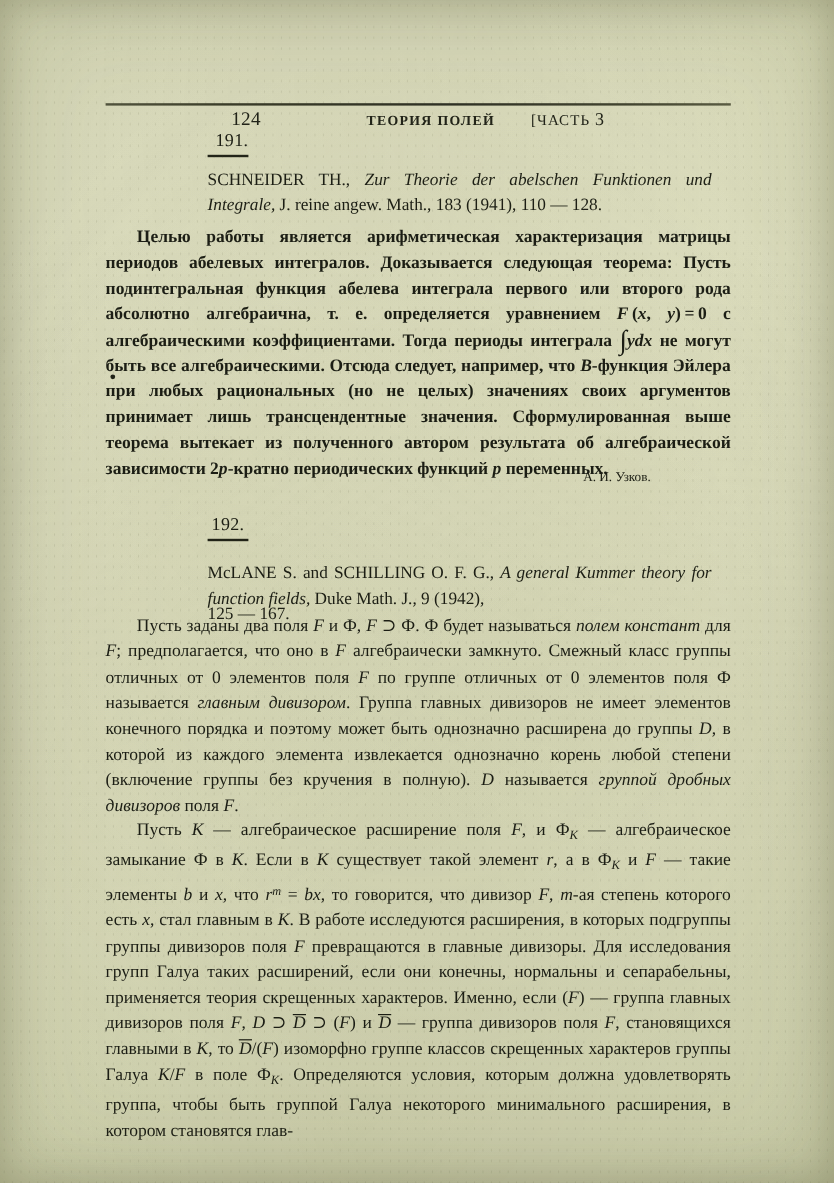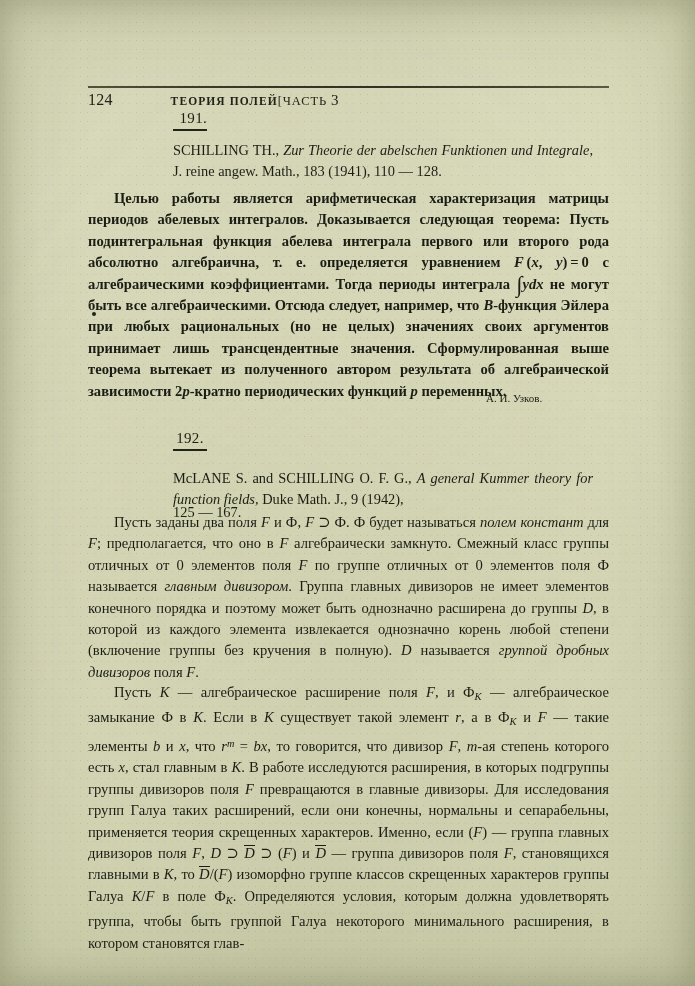--- a/index.html
+++ b/index.html
@@ -62,23 +62,24 @@
   }
 
   
   .runhead {
     position: absolute;
     left: 88px;
     top: 60px;
     width: 520px;
     display: flex;
     align-items: baseline;
-    justify-content: flex-start;
+    justify-content: center;
     font-size: 14.5px;
     letter-spacing: .2px;
+    gap: 30px;
   }
   .runhead .folio {
     font-size: 16px;
     color: #22241a;
   }
   .runhead .title {
     font-size: 11.5px;
     font-weight: bold;
     letter-spacing: 1.1px;
     text-transform: uppercase;
@@ -195,21 +196,21 @@
       <span class="part"><span>[ЧАСТЬ</span> <span class="partnum">3</span></span>
     </div>
     <div class="rule"></div>
 
     <div class="entry-num" style="left:173px; top:110px;text-align:right;">
       <span>191.</span>
       <span class="bar"></span>
     </div>
 
     <div class="ref" style="left:173px; top:140px;">
-      <span>SCHILLING TH.,</span>
+      <span>SCHNEIDER TH.,</span>
       <span class="it">Zur Theorie der abelschen Funktionen und Integrale,</span>
       <span>J. reine angew. Math.,</span>
       <span class="bold">183</span>
       <span>(1941),</span>
       <span>110 — 128.</span>
     </div>
 
     <div class="para" style="top:188px;font-weight:bold;">
       <span class="ind"></span>Целью работы является арифметическая характеризация матрицы
       периодов абелевых интегралов. Доказывается следующая теорема: Пусть

